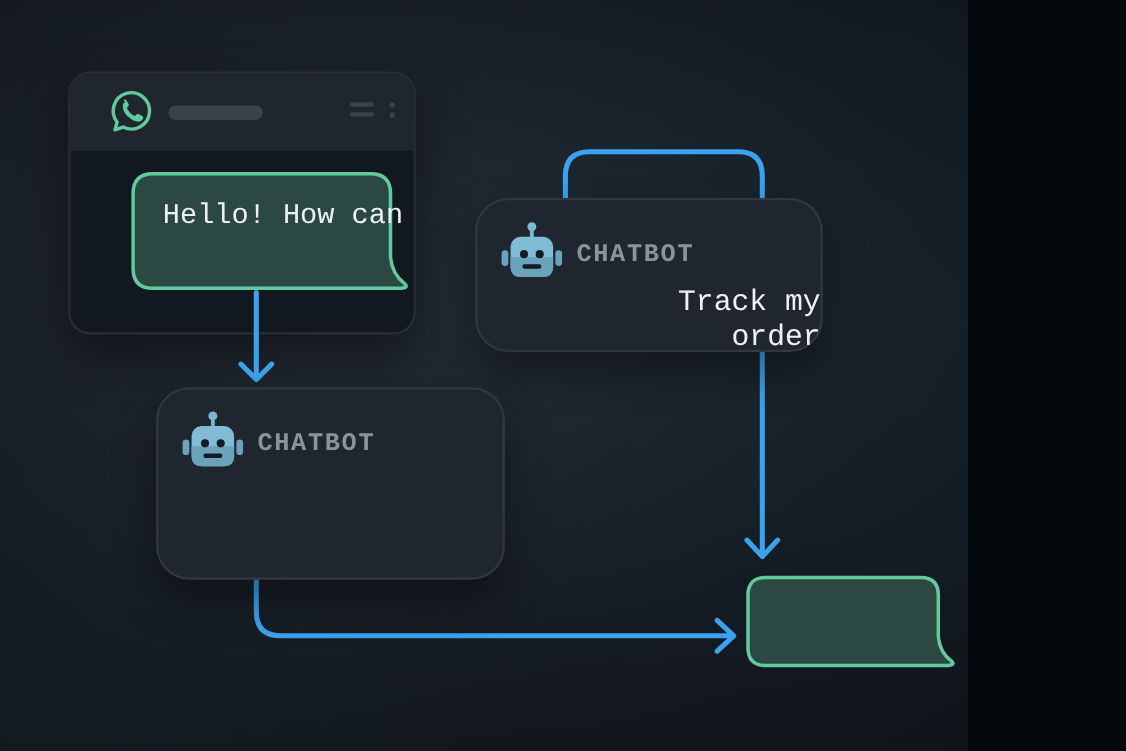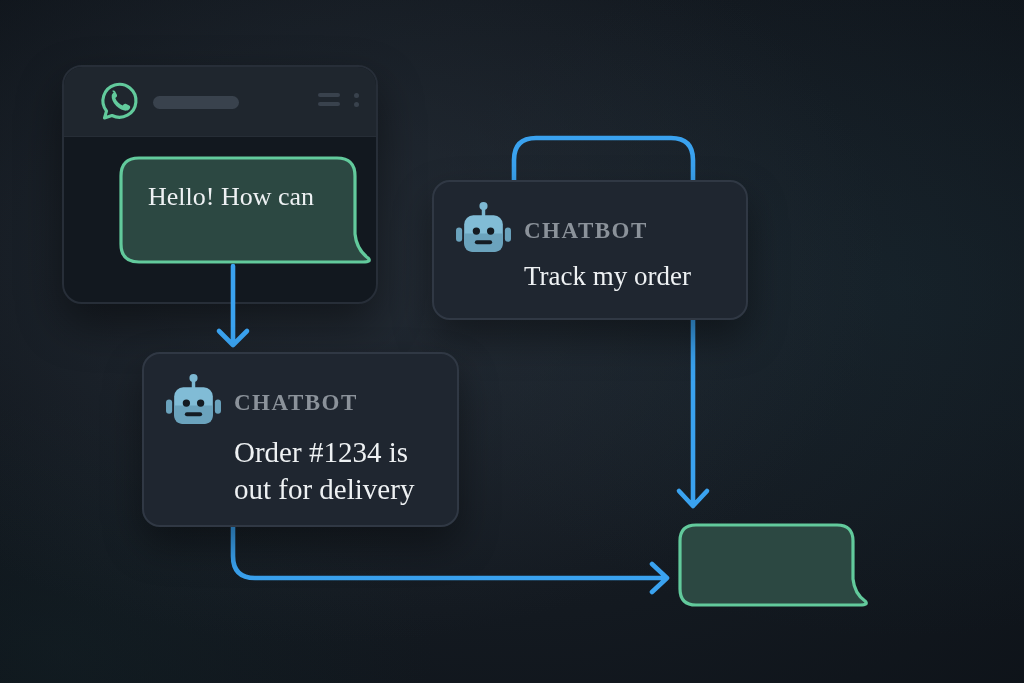--- a/index.html
+++ b/index.html
@@ -1,18 +1,18 @@
 <!DOCTYPE html>
 <html><head>
 <meta charset="utf-8">
 <style>
   html,body{margin:0;padding:0;background:#05080b;}
   .stage{
-    position:relative;width:1024px;height:683px;overflow:hidden;
-    font-family:Liberation Serif, serif;
+    position:relative;width:880px;height:683px;overflow:hidden;
+    font-family:Liberation Mono, monospace;
     background:
       radial-gradient(900px 620px at 32% 38%, rgba(46,55,66,.50), rgba(0,0,0,0) 62%),
       radial-gradient(760px 540px at 88% 42%, rgba(27,50,60,.32), rgba(0,0,0,0) 65%),
       radial-gradient(620px 420px at 6% 96%, rgba(22,44,48,.28), rgba(0,0,0,0) 60%),
       radial-gradient(1500px 1050px at 50% 45%, #1a2129 0%, #0d1218 55%, #060a0e 100%);
   }
   .abs{position:absolute;}
   
   .wa-window{
     left:62px;top:65px;width:316px;height:239px;border-radius:20px;
@@ -28,31 +28,31 @@
   .menu-lines{position:absolute;left:254px;top:26px;width:22px;}
   .menu-lines .bar{height:4px;border-radius:2px;background:#39424d;margin-bottom:5px;}
   .kebab{position:absolute;left:290px;top:26px;width:6px;}
   .kebab .dot{width:5px;height:5px;border-radius:50%;background:#39424d;margin-bottom:4px;}
   
   .bubble-text{color:#eef1f3;}
   .hello-text{left:148px;top:180px;font-size:26px;line-height:33px;}
   .thanks-text{left:703px;top:548px;font-size:31px;line-height:34px;}
   
   .card{
-    background:#1f2630;border:2px solid #303844;border-radius:18px;box-sizing:border-box;
+    background:#1f2630;border:2px solid #303844;border-radius:30px;box-sizing:border-box;
     box-shadow:0 18px 38px rgba(0,0,0,.40);
   }
   .card-track{left:432px;top:180px;width:316px;height:140px;}
   .card-order{left:142px;top:352px;width:317px;height:175px;}
   .robot{position:absolute;left:21px;top:18px;width:57px;height:57px;}
   .card-label{
     position:absolute;left:90px;top:36px;font-size:23px;font-weight:bold;
     letter-spacing:1.5px;color:#8b929a;
   }
-  .card-msg{position:absolute;left:90px;color:#eef1f3;}
+  .card-msg{position:absolute;left:90px;color:#eef1f3;text-align:right;}
   .card-track .card-msg{top:78px;font-size:27px;line-height:32px;}
   .card-order .card-msg{top:80px;font-size:29px;line-height:37px;}
   svg{display:block;}
   .connectors{left:0;top:0;pointer-events:none;}
 </style>
 </head>
 <body>
 
 <div class="stage">
 
@@ -112,23 +112,19 @@
       <circle cx="28" cy="6" r="4" fill="#7db8d2"></circle>
       <rect x="1" y="27" width="6" height="14" rx="3" fill="#6ba3bd"></rect>
       <rect x="49" y="27" width="6" height="14" rx="3" fill="#6ba3bd"></rect>
       <rect x="9" y="15" width="38" height="36" rx="9" fill="#81bcd6"></rect>
       <path d="M 9 33 H 47 V 42 Q 47 51 38 51 H 18 Q 9 51 9 42 Z" fill="#6ba3bd"></path>
       <circle cx="21" cy="30.5" r="3.6" fill="#141b22"></circle>
       <circle cx="35" cy="30.5" r="3.6" fill="#141b22"></circle>
       <rect x="19.5" y="39.5" width="17" height="4" rx="2" fill="#141b22"></rect>
     </svg>
     <div class="card-label">CHATBOT</div>
-    <div class="card-msg">
-      <div>Order #1234 is</div>
-      <div>out for delivery</div>
-    </div>
   </div>
 
   <svg class="abs" style="left:676px;top:521px;" width="204" height="98" viewBox="0 0 204 98">
     <path d="M 20 4 H 161 Q 177 4 177 20 V 58 C 178 68 182 75 189 80 Q 193 84 184 84 H 20 Q 4 84 4 68 V 20 Q 4 4 20 4 Z" fill="#2c4842" stroke="#62ca9c" stroke-width="3.2" stroke-linejoin="round"></path>
   </svg>
 
 </div>
 
 </body></html>

